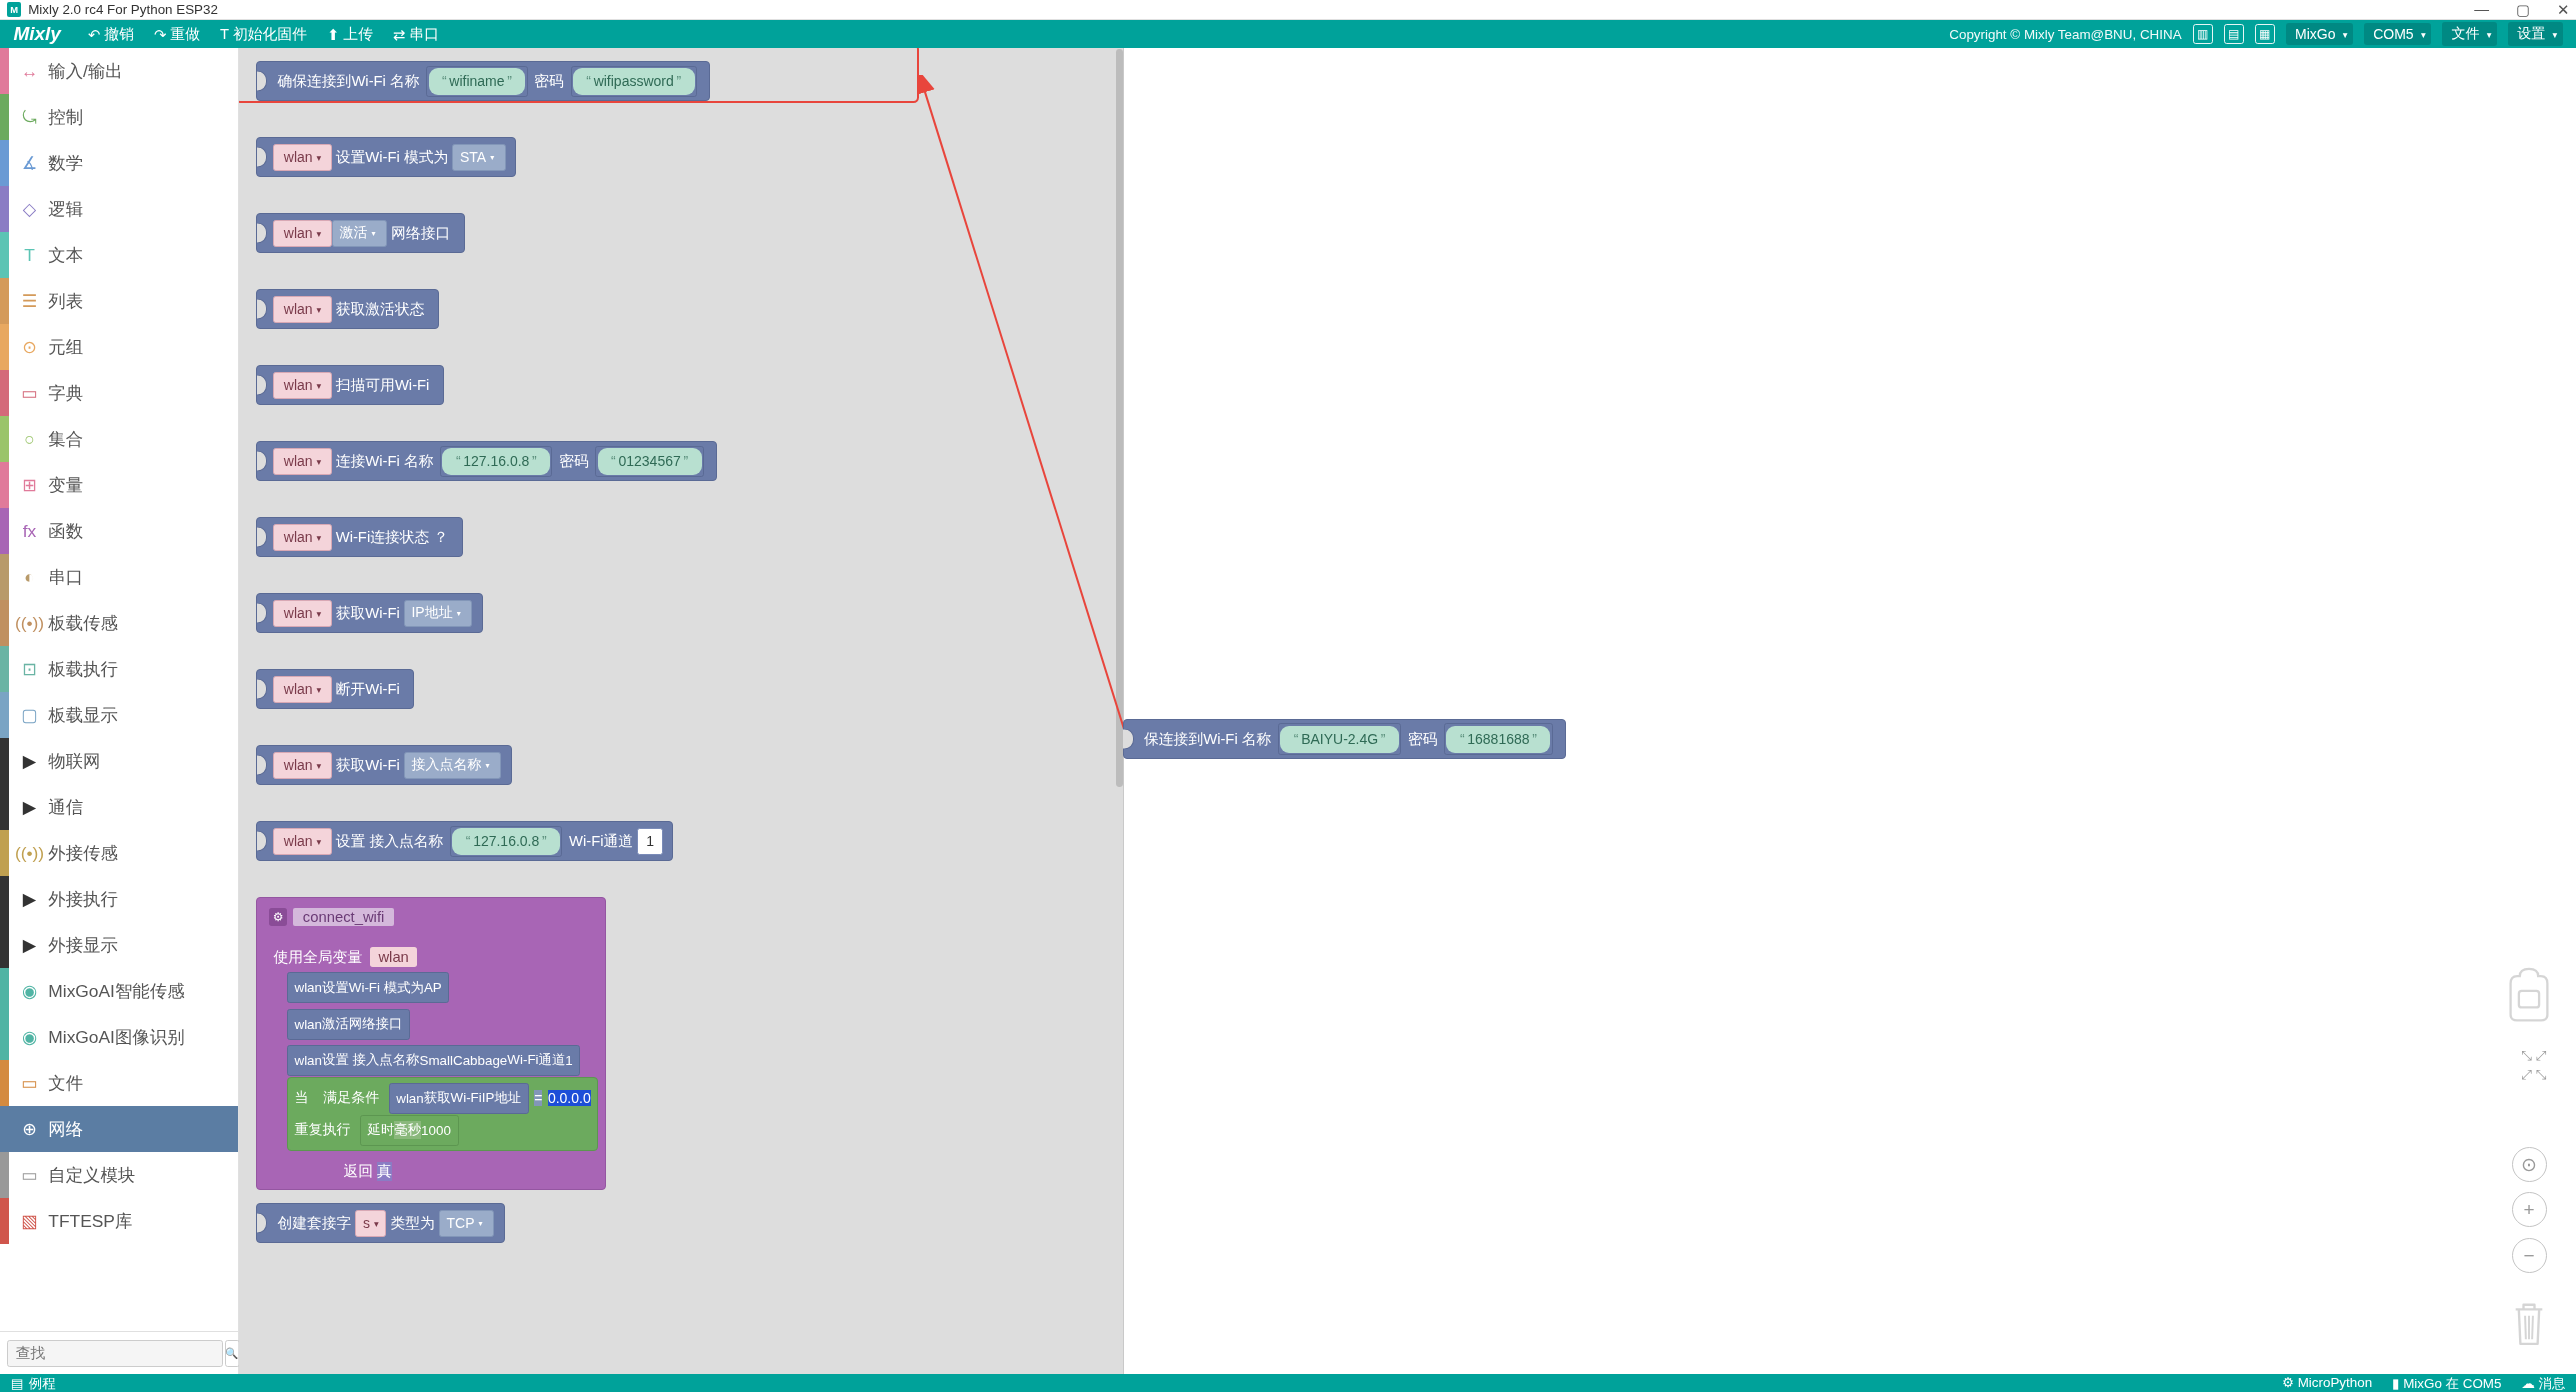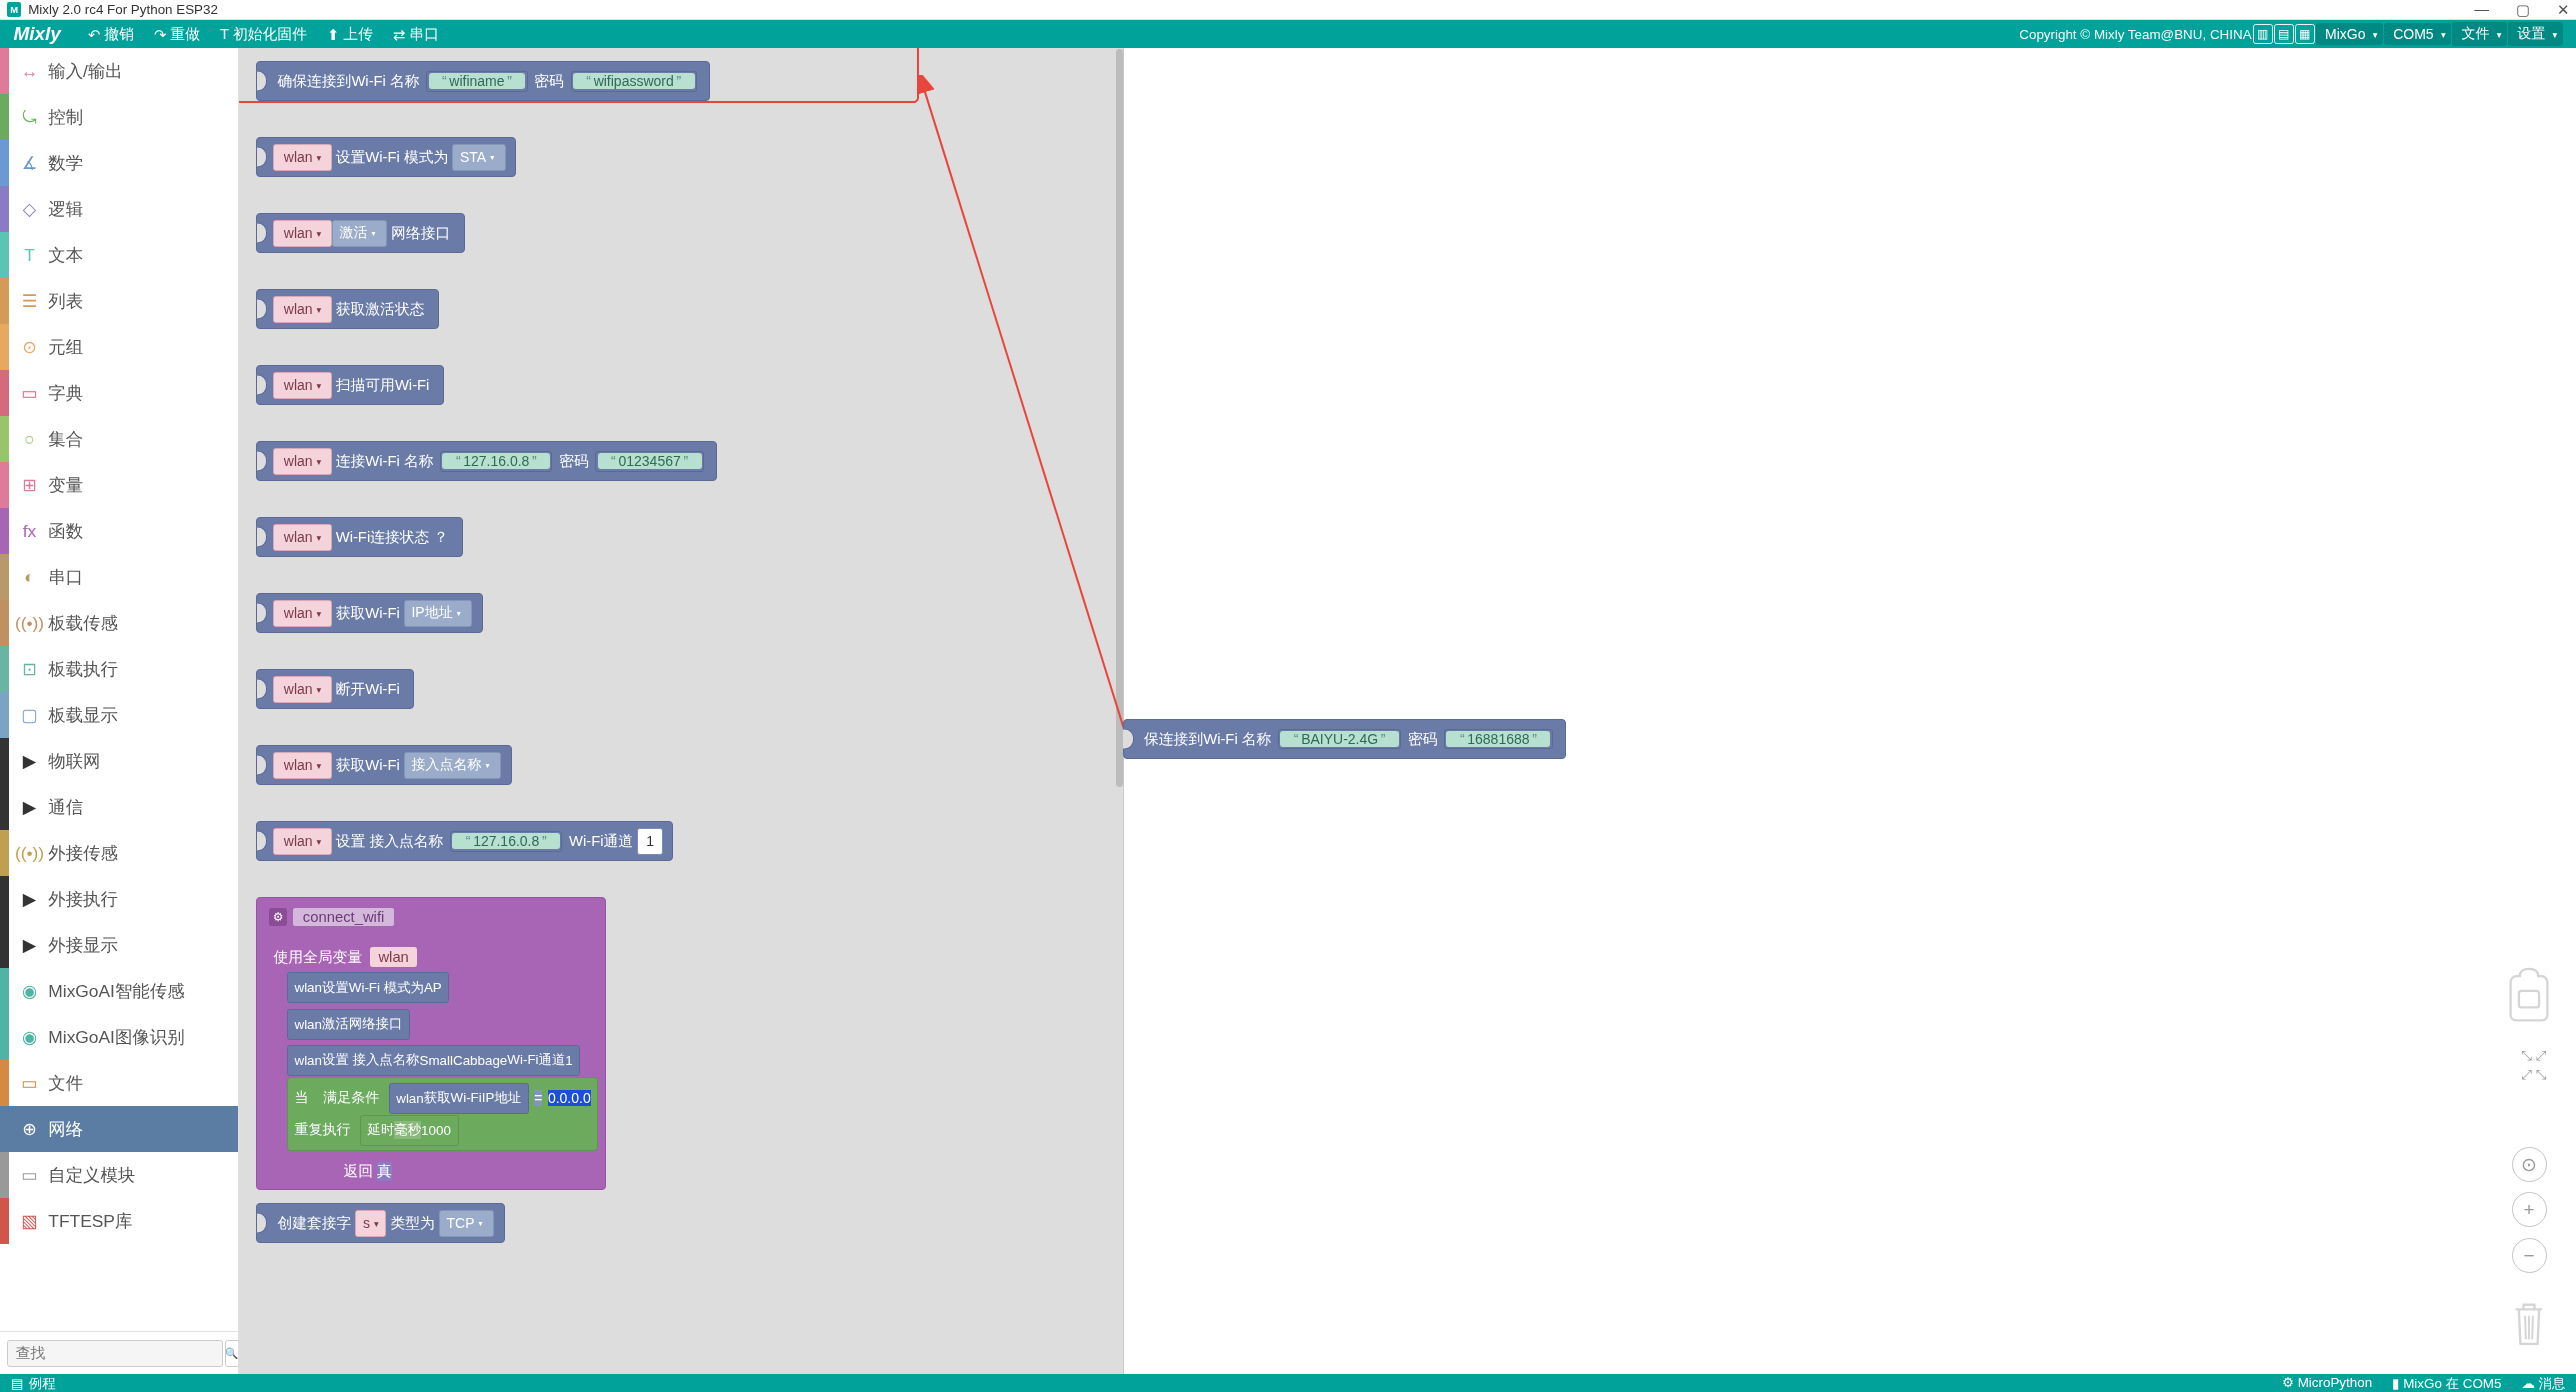--- a/index.html
+++ b/index.html
@@ -4,21 +4,21 @@
 <style>
 *{margin:0;padding:0;box-sizing:border-box;font-family:"Microsoft YaHei",Arial,sans-serif;-webkit-font-smoothing:antialiased}
 html,body{width:2576px;height:1393px;overflow:hidden;background:#fff}
 .titlebar{height:20px;background:#fff;border-bottom:0.7px solid #e0e0e0;display:flex;align-items:center;padding:0 6.7px;font-size:13.4px;color:#333}
 .titlebar .icon{width:14.8px;height:14.8px;background:#00a29a;border-radius:2px;margin-right:6.7px;display:flex;align-items:center;justify-content:center;color:#fff;font-size:9.4px;font-weight:bold}
 .winbtns{margin-left:auto;display:flex;gap:27px;color:#555;font-size:14.8px}
 .winbtns span{cursor:pointer}
 .menubar{height:28px;background:#00a29a;display:flex;align-items:center;color:#fff;font-size:14.8px;padding:0 13.4px}
 .menubar .logo{font-size:19px;font-style:italic;font-weight:bold;margin-right:27px}
 .menubar .mitem{margin-right:20px;display:flex;align-items:center;gap:4px;cursor:pointer}
-.menubar .right{margin-left:auto;display:flex;align-items:center;gap:1px}
+.menubar .right{margin-left:auto;display:flex;align-items:center;gap:11px}
 .menubar .copyright{font-size:13.4px;opacity:.95}
 .menubar .iconbtn{width:20px;height:20px;border:1px solid rgba(255,255,255,.9);border-radius:2.7px;display:flex;align-items:center;justify-content:center;font-size:12px;cursor:pointer}
 .menubar .select{background:rgba(0,0,0,.15);padding:2.7px 17.4px 2.7px 9.4px;border-radius:2.7px;cursor:pointer;position:relative;font-size:14px}
 .menubar .select::after{content:"▾";position:absolute;right:5.4px;top:50%;transform:translateY(-50%);font-size:9.4px}
 .body{display:flex;height:calc(1393px - 20px - 28px - 19px)}
 .sidebar{width:239px;background:#fff;border-right:0.7px solid #e0e0e0;display:flex;flex-direction:column}
 .catlist{flex:1;overflow-y:auto}
 .cat{display:flex;align-items:center;height:46px;cursor:pointer;font-size:17.4px;color:#555}
 .cat .bar{width:9.4px;height:100%}
 .cat .ico{width:29.5px;text-align:center;font-size:17.4px;margin-left:5.4px}
@@ -30,21 +30,21 @@
 .searchrow .sbtn{width:29.5px;height:27px;border:0.7px solid #ccc;border-radius:2.7px;display:flex;align-items:center;justify-content:center;color:#888;cursor:pointer}
 .workspace{flex:1;position:relative;background:#fff}
 .flyout{position:absolute;left:0;top:0;width:885px;height:100%;background:#dddddd;border-right:0.7px solid #c9c9c9;padding:12px 17.4px;overflow:hidden}
 .flyscroll{position:absolute;right:0;top:1.3px;width:6.7px;height:805px}
 .flyscroll .thumb{position:absolute;left:0;top:0;width:6.7px;height:738px;background:#bcbcbc;border-radius:3.4px}
 .block{position:relative;background:#6a7ba8;border:0.7px solid #5a6a95;border-radius:4px;height:40px;display:inline-flex;align-items:center;padding:0 9.4px 0 16px;color:#fff;font-size:14.8px;margin-bottom:36px}
 .block::before{content:"";position:absolute;left:-0.7px;top:50%;transform:translateY(-50%);width:9.4px;height:19px;background:#dddddd;border-radius:0 9.4px 9.4px 0;border:0.7px solid #5a6a95;border-left:none}
 .block .txt{white-space:nowrap;margin:0 4px}
 .block .var{background:#f4d4da;color:#7a3a4a;padding:2.7px 9.4px;border-radius:2.7px;border:0.7px solid #d8a8b4;font-size:14px;display:inline-flex;align-items:center;height:27px}
 .block .var::after{content:"▾";margin-left:4px;font-size:9.4px;color:#7a3a4a}
-.block .str{background:#b8e0d0;color:#2f6a55;padding:2.7px 13.4px;border-radius:3px;font-size:14px;height:16px;display:inline-flex;align-items:center;position:relative}
+.block .str{background:#b8e0d0;color:#2f6a55;padding:2.7px 13.4px;border-radius:9px;font-size:14px;height:27px;display:inline-flex;align-items:center;position:relative}
 .block .str::before{content:"\201C";margin-right:2.7px;opacity:.7}
 .block .str::after{content:"\201D";margin-left:2.7px;opacity:.7}
 .block .strwrap{background:#6a7ba8;border:0.7px solid #5a6a95;border-radius:2.7px;padding:1.3px;display:inline-flex;align-items:center;margin:0 2.7px}
 .block .drop{background:#9aacc9;color:#fff;padding:2.7px 10.7px 2.7px 6.7px;border-radius:2.7px;font-size:14px;height:27px;display:inline-flex;align-items:center;border:0.7px solid #8296b8;position:relative}
 .block .drop::after{content:"▾";margin-left:4px;font-size:8px}
 .block .num{background:#fff;color:#333;padding:2.7px 8px;border-radius:2.7px;font-size:14px;height:27px;display:inline-flex;align-items:center;border:0.7px solid #7a8bb8}
 .highlight{position:absolute;border:2px solid #e8453c;border-radius:5.4px;pointer-events:none}
 .arrow{position:absolute;pointer-events:none}
 .canvasblock{position:absolute}
 .trash{position:absolute;right:27px;bottom:27px;width:40px;height:47px;opacity:.35}

